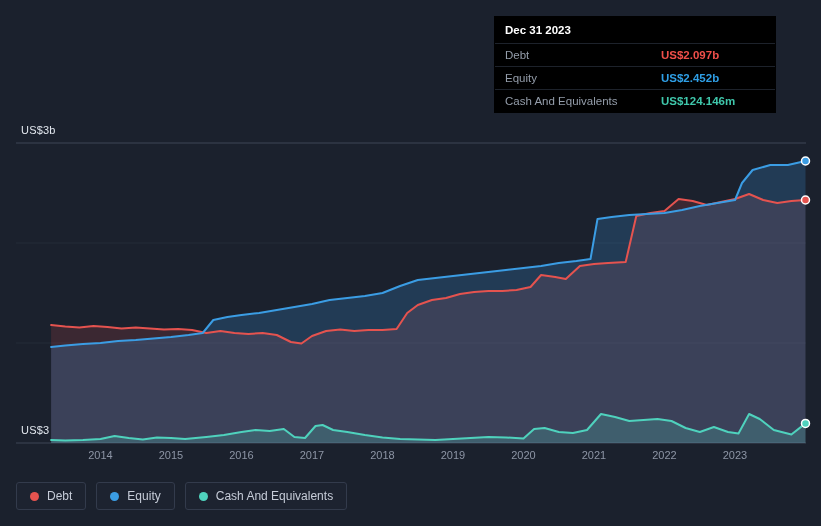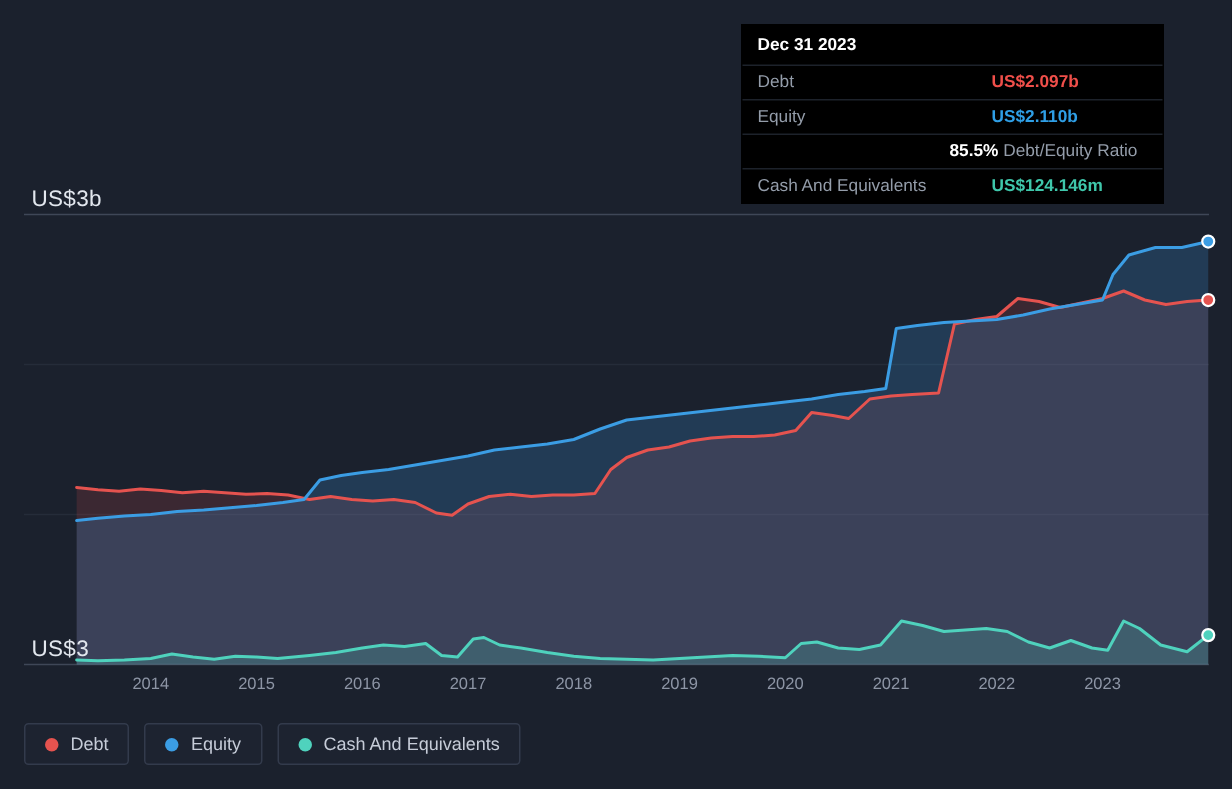--- a/index.html
+++ b/index.html
@@ -1,21 +1,21 @@
 <!DOCTYPE html>
 <html><head>
 <meta charset="utf-8">
 <style>
   html,body{margin:0;padding:0;background:#161b25;}
   .app{
     position:relative;width:821px;height:526px;background:#1b212d;
     font-family:"Liberation Sans",sans-serif;overflow:hidden;
   }
   svg{position:absolute;left:0;top:0;display:block;}
-  .ylabel{position:absolute;left:21px;font-size:15px;color:#e2e7ee;letter-spacing:.2px;}
+  .ylabel{position:absolute;left:21px;font-size:11px;color:#e2e7ee;letter-spacing:.2px;}
   .ytop{top:124px;}
   .ybottom{top:424px;}
   .tooltip{
     position:absolute;left:466px;top:16px;width:282px;box-sizing:border-box;
     background:#000000;border:1px solid #000;font-size:11.5px;color:#c7cdd8;margin-left:28px;
   }
   .tt-row{display:flex;align-items:center;padding:4px 10px;border-top:1px solid #1d222b;min-height:14px;}
   .tt-row:first-child{border-top:none;}
   .tt-title{font-weight:bold;color:#ffffff;padding:6px 10px;}
   .tt-label{width:128px;flex:none;color:#949daa;}
@@ -68,25 +68,21 @@
   <div class="ylabel ybottom">US$3</div>
 
   <div class="tooltip">
     <div class="tt-row tt-title">Dec 31 2023</div>
     <div class="tt-row">
       <span class="tt-label">Debt</span>
       <span class="tt-value debt">US$2.097b</span>
     </div>
     <div class="tt-row">
       <span class="tt-label">Equity</span>
-      <span class="tt-value equity">US$2.110b</span>
-    </div>
-    <div class="tt-row">
-      <span class="tt-label"></span>
-      <span class="tt-ratio"><b>85.5%</b>&nbsp;<span class="rest">Debt/Equity Ratio</span></span>
+      <span class="tt-value equity">US$2.452b</span>
     </div>
     <div class="tt-row">
       <span class="tt-label">Cash And Equivalents</span>
       <span class="tt-value cash">US$124.146m</span>
     </div>
   </div>
 
   <div class="legend">
     <div class="legend-item">
       <span class="dot" style="background: rgb(229, 83, 79);"></span>

